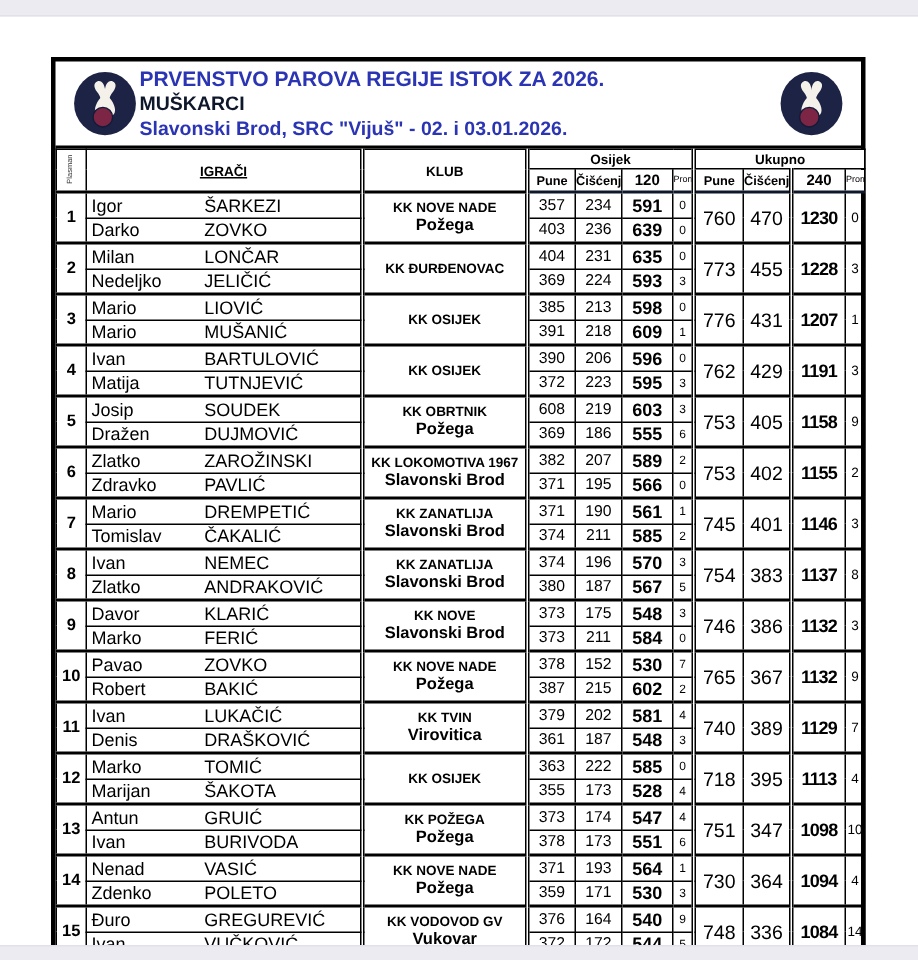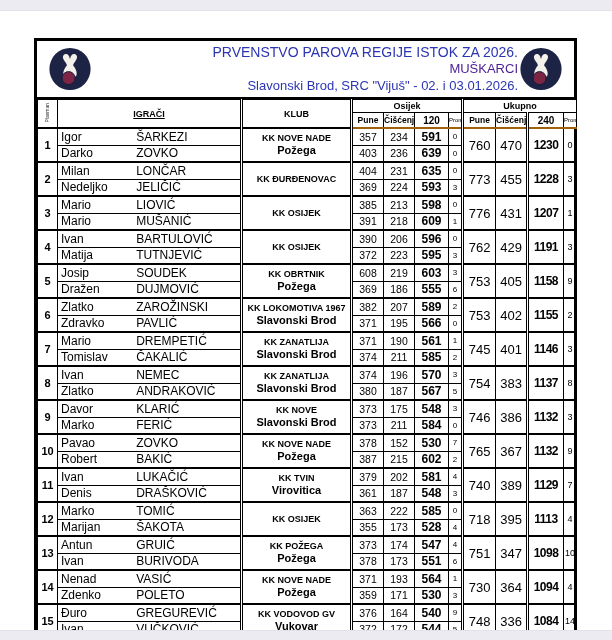--- a/index.html
+++ b/index.html
@@ -16,38 +16,38 @@
     position:absolute;top:38px;left:34px;width:537px;
     border:3px solid #000;background:#fff;
   }
 
   
   .title-block{
     display:flex;align-items:center;
     border-bottom:2px solid #000;
     height:56px;padding:0 10px;
   }
-  .titles{flex:1;text-align:right;font-weight:normal;line-height:1.3;}
+  .titles{flex:1;text-align:left;font-weight:bold;line-height:1.3;}
   .t1{font-size:14px;}
   .t2{font-size:13px;}
   .t3{font-size:13px;}
   .logo{width:46px;height:46px;flex:0 0 auto;}
   .logo svg{width:46px;height:46px;display:block;}
 
   
   table{border-collapse:collapse;width:100%;table-layout:fixed;}
   th,td{border:1px solid #000;padding:0;overflow:hidden;white-space:nowrap;}
   thead th{background:#fff;}
 
   .hrow1 th{height:12px;font-size:9px;font-weight:bold;text-align:center;}
   .hrow2 th{height:14px;text-align:center;}
   .hrow2 .sub-h{font-size:8.5px;font-weight:bold;}
   .hrow2 .sub-h-big{font-size:10px;font-weight:bold;}
   .hrow2 .sub-h-tiny{font-size:6px;font-weight:normal;}
-  thead tr:last-child th{border-bottom:2px solid #a16207;}
+  thead tr:last-child th{border-bottom:2px solid #0f172a;}
 
   .rank-h{vertical-align:middle;text-align:center;}
   .vert{
     display:inline-block;writing-mode:vertical-rl;transform:rotate(180deg);
     font-size:5px;font-weight:normal;line-height:1;color:#333;
   }
   .igraci-h{font-size:11.5px;font-weight:bold;text-align:center;text-decoration:underline;}
   .klub-h{font-size:11.5px;font-weight:bold;text-align:center;}
 
   .sec-l{border-left:3px double #000;}
@@ -88,21 +88,21 @@
           </g>
           <g transform="rotate(-24 24 21)">
             <path d="M24 7.5 c2.8 0 3.9 2.8 3 6.5 c-0.7 2.8 -0.8 4.6 0.2 7.4 c1.8 5 0.8 12.1 -3.2 12.1 c-4 0 -5 -7.1 -3.2 -12.1 c1 -2.8 0.9 -4.6 0.2 -7.4 c-0.9 -3.7 0.2 -6.5 3 -6.5 z"></path>
           </g>
         </g>
         <circle cx="22.5" cy="33.5" r="6.8" fill="#7c2545" stroke="#141a38" stroke-width="1"></circle>
       </svg>
     </div>
     <div class="titles">
       <div class="t1 blue-title" style="color: rgb(43, 53, 180);">PRVENSTVO PAROVA REGIJE ISTOK ZA 2026.</div>
-      <div class="t2 blue-title" style="color: #4c1d95;">MUŠKARCI</div>
+      <div class="t2 blue-title" style="color: #0f172a;">MUŠKARCI</div>
       <div class="t3 blue-title" style="color: rgb(43, 53, 180);">Slavonski Brod, SRC "Vijuš" - 02. i 03.01.2026.</div>
     </div>
     <div class="logo">
       <svg viewBox="0 0 48 48">
         <ellipse cx="24" cy="24" rx="21.5" ry="22" fill="#1c2344"></ellipse>
         <g fill="#f4f1ea">
           <g transform="rotate(24 24 21)">
             <path d="M24 7.5 c2.8 0 3.9 2.8 3 6.5 c-0.7 2.8 -0.8 4.6 0.2 7.4 c1.8 5 0.8 12.1 -3.2 12.1 c-4 0 -5 -7.1 -3.2 -12.1 c1 -2.8 0.9 -4.6 0.2 -7.4 c-0.9 -3.7 0.2 -6.5 3 -6.5 z"></path>
           </g>
           <g transform="rotate(-24 24 21)">

